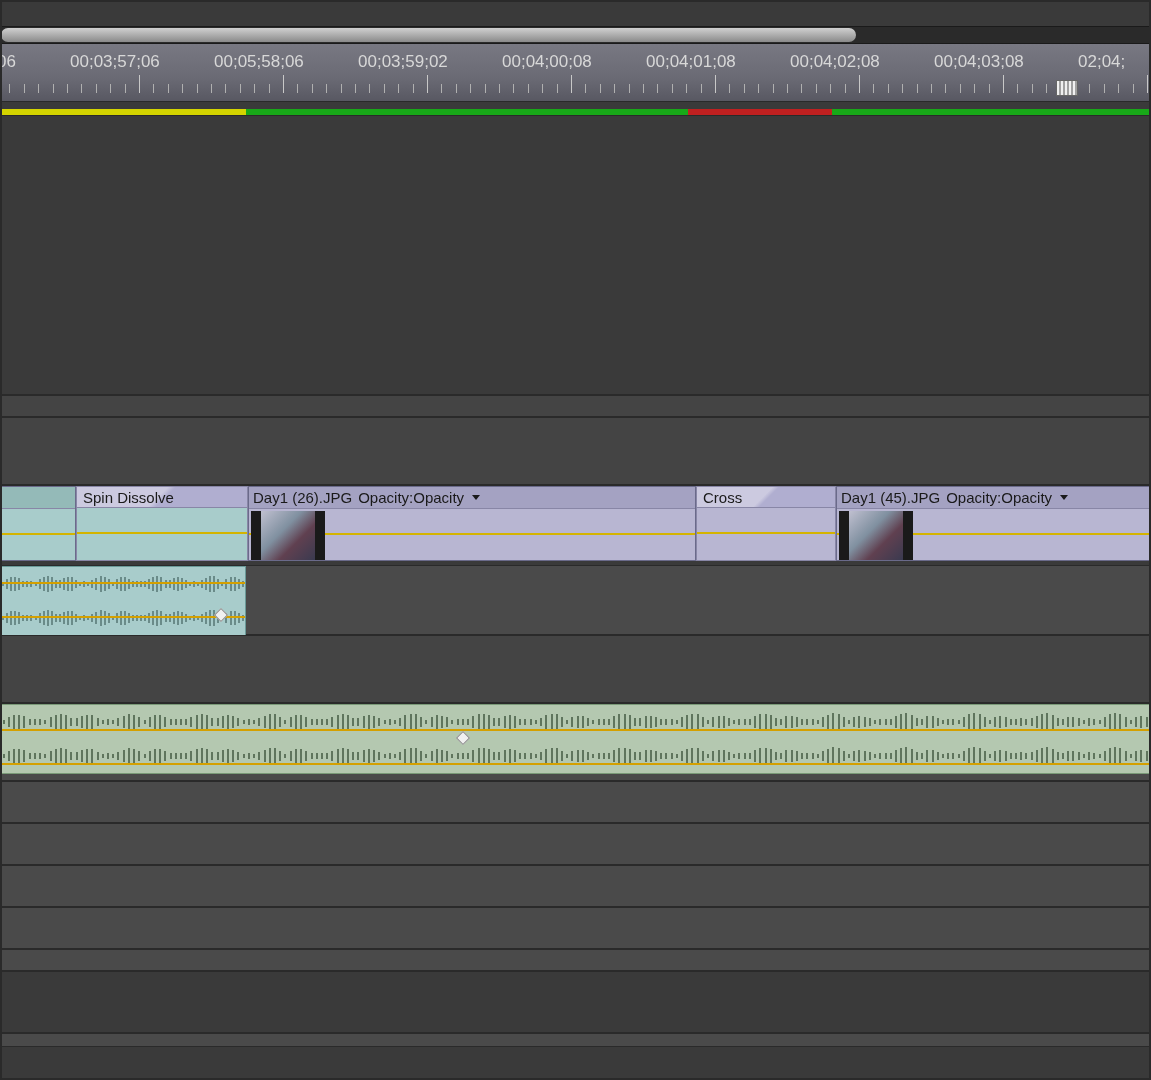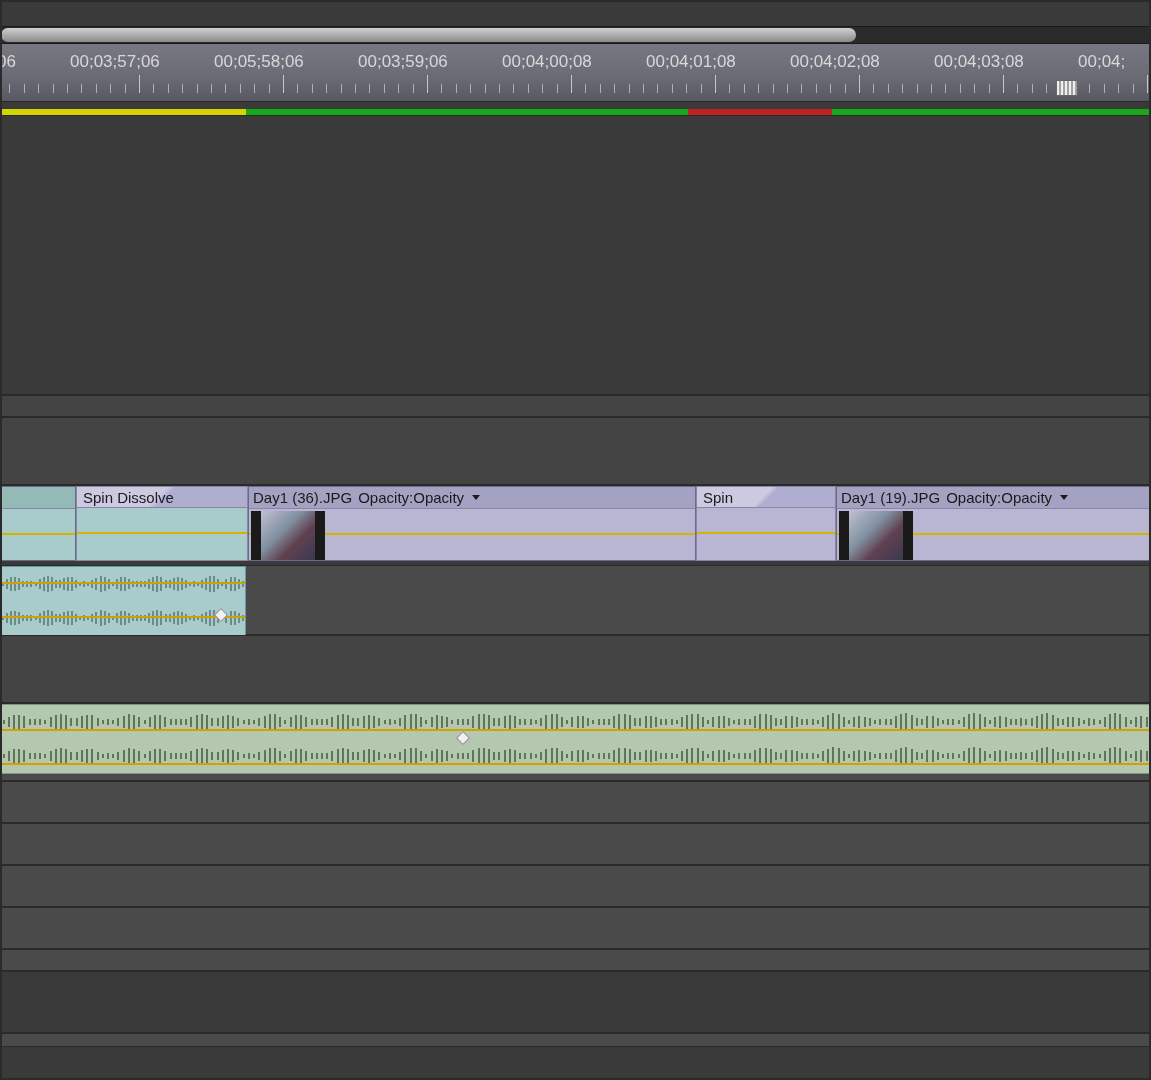--- a/index.html
+++ b/index.html
@@ -356,26 +356,26 @@
       <div class="tick-minor" style="left: 1089.4px;"></div>
       <div class="tick-minor" style="left: 1103.8px;"></div>
       <div class="tick-minor" style="left: 1118.2px;"></div>
       <div class="tick-minor" style="left: 1132.6px;"></div>
       <div class="tick-major" style="left: 1147px;"></div>
     </div>
   <div id="ruler-labels">
       <div class="ruler-label" style="left: -3px;">06</div>
       <div class="ruler-label" style="left: 70px;">00;03;57;06</div>
       <div class="ruler-label" style="left: 214px;">00;05;58;06</div>
-      <div class="ruler-label" style="left: 358px;">00;03;59;06</div>
+      <div class="ruler-label" style="left: 358px;">00;03;59;02</div>
       <div class="ruler-label" style="left: 502px;">00;04;00;08</div>
       <div class="ruler-label" style="left: 646px;">00;04;01;08</div>
       <div class="ruler-label" style="left: 790px;">00;04;02;08</div>
       <div class="ruler-label" style="left: 934px;">00;04;03;08</div>
-      <div class="ruler-label" style="left: 1078px;">00;04;</div>
+      <div class="ruler-label" style="left: 1078px;">02;04;</div>
     </div>
 </div>
 
 <div class="playhead" id="playhead" style="left: 1056px;">
   <div class="playhead-handle"></div>
 </div>
 
 <div class="color-strip" id="color-strip">
     <div class="seg seg-yellow" style="left: 0px; width: 246px;"></div>
     <div class="seg seg-green" style="left: 246px; width: 442px;"></div>
@@ -395,36 +395,36 @@
         <div class="clip-body clip-body-teal">
           <div class="clip-yellow-line"></div>
         </div>
       </div>
       <div class="transition" style="left: 76px; width: 172px;">Spin Dissolve</div>
       <div style="position: absolute; left: 76px; width: 172px; top: 22px; height: 53px; background: rgb(168, 204, 203); border-left: 1px solid rgb(136, 134, 166); border-right: 1px solid rgb(136, 134, 166); border-bottom: 1px solid rgb(136, 134, 166);">
         <div class="clip-yellow-line" style="top: 50%;"></div>
       </div>
       <div class="clip" style="left: 248px; width: 448px;">
         <div class="clip-header">
-          <span class="clip-title">Day1 (36).JPG</span>
+          <span class="clip-title">Day1 (26).JPG</span>
           <span class="clip-fx">Opacity:Opacity</span>
           <span class="dropdown-caret"></span>
         </div>
         <div class="clip-body">
           <div class="clip-yellow-line"></div>
         </div>
         <div class="clip-thumbnail" style="left: 2px;"></div>
       </div>
-      <div class="transition" style="left: 696px; width: 140px;">Spin</div>
+      <div class="transition" style="left: 696px; width: 140px;">Cross</div>
       <div style="position: absolute; left: 696px; width: 140px; top: 22px; height: 53px; background: rgb(184, 182, 210); border-left: 1px solid rgb(136, 134, 166); border-right: 1px solid rgb(136, 134, 166); border-bottom: 1px solid rgb(136, 134, 166);">
         <div class="clip-yellow-line" style="top: 50%;"></div>
       </div>
       <div class="clip" style="left: 836px; width: 315px;">
         <div class="clip-header">
-          <span class="clip-title">Day1 (19).JPG</span>
+          <span class="clip-title">Day1 (45).JPG</span>
           <span class="clip-fx">Opacity:Opacity</span>
           <span class="dropdown-caret"></span>
         </div>
         <div class="clip-body">
           <div class="clip-yellow-line"></div>
         </div>
         <div class="clip-thumbnail" style="left: 2px;"></div>
       </div>
     </div>
 

